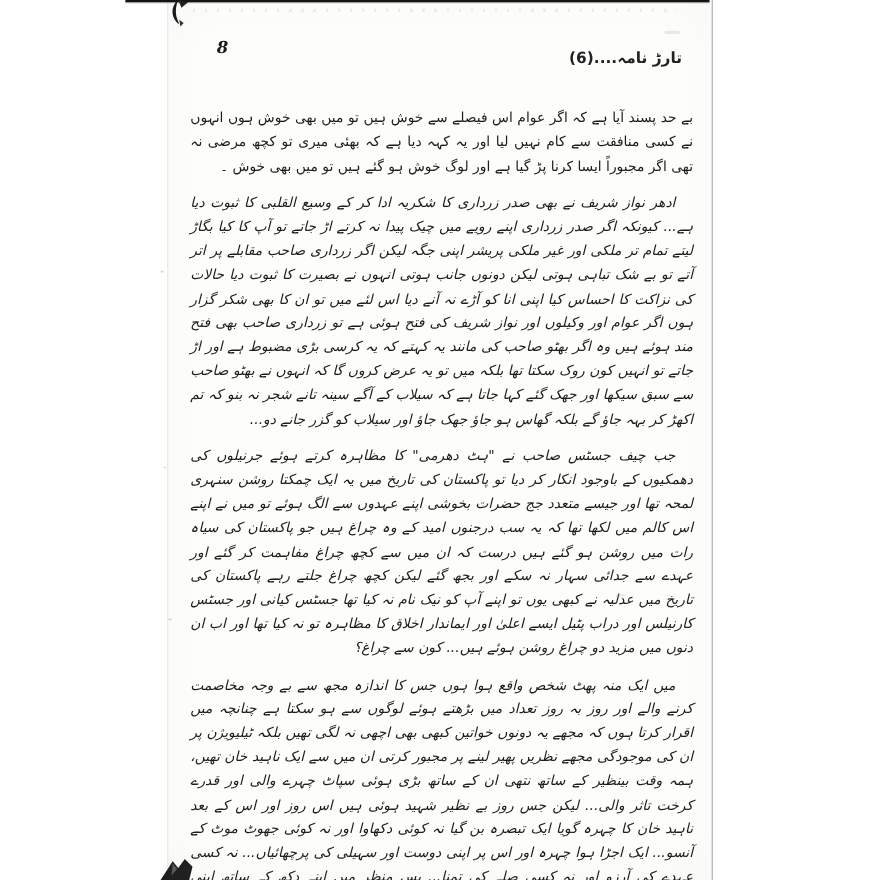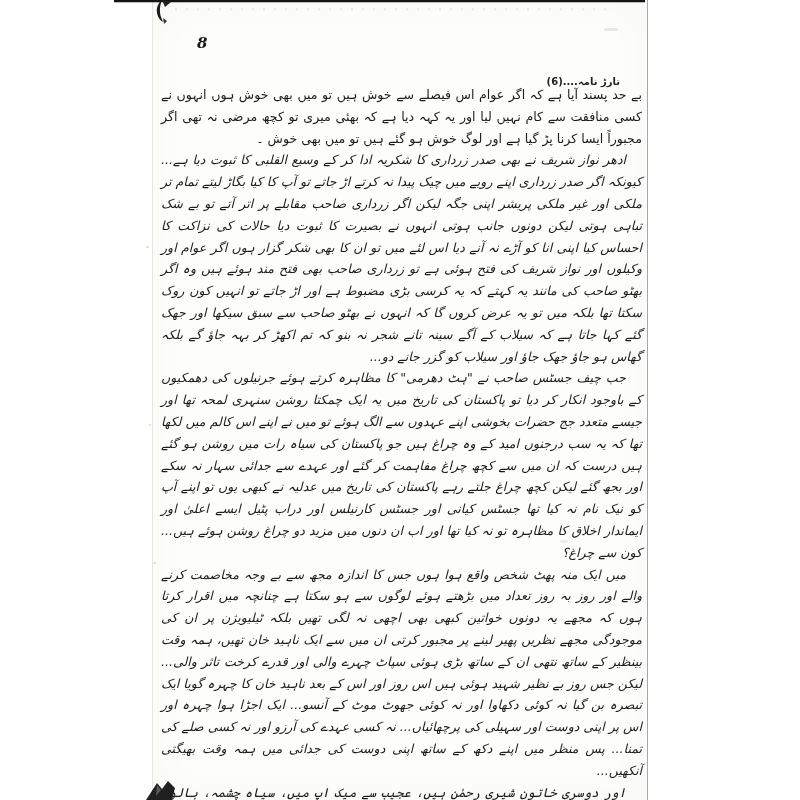--- a/index.html
+++ b/index.html
@@ -43,33 +43,33 @@
 
   
   .page-num{
     position:absolute;left:44px;top:34px;
     font-family:"DejaVu Serif",serif;
     font-style:italic;font-weight:bold;font-size:15px;color:#1a1a1a;
   }
   .header-title{
     position:absolute;right:27px;top:44px;
     direction:rtl;unicode-bidi:embed;
-    font-size:10px;font-weight:bold;color:#222;
-    letter-spacing:0;white-space:nowrap;margin-top:32px;
+    font-size:14px;font-weight:bold;color:#222;
+    letter-spacing:0;white-space:nowrap;
   }
 
   
   .body-text{
     position:absolute;left:8px;right:5px;top:84px;
     direction:rtl;unicode-bidi:embed;
     text-align:justify;
     font-size:12.6px;line-height:21.8px;color:#1c1c1c;
     font-family:"DejaVu Sans",sans-serif;
   }
-  .body-text p{margin:0;padding:0;}
+  .body-text p{margin:12px;padding:0;}
   .body-text p.indent{text-indent:16px;font-style:italic;}
 </style>
 </head>
 <body>
 
 <div class="canvas">
 
   <div class="page">
     <span class="page-num">8</span>
     <span class="header-title">تارڑ نامہ....(6)</span>

